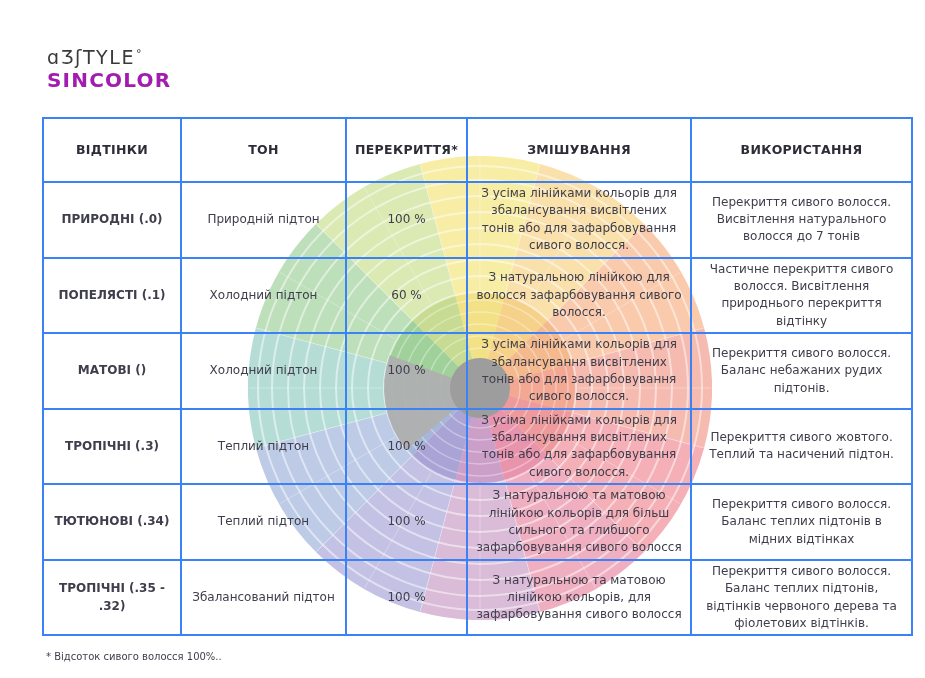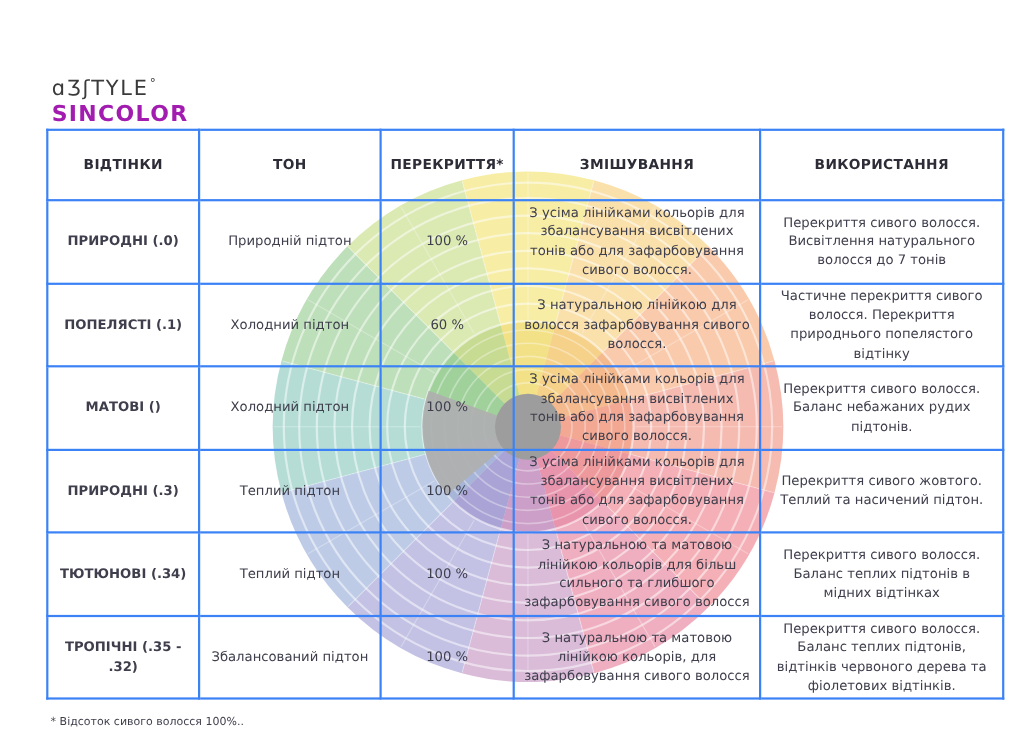--- a/index.html
+++ b/index.html
@@ -1,21 +1,21 @@
 <!DOCTYPE html>
 <html><head>
 <meta charset="utf-8">
 <style>
   html,body{margin:0;padding:0}
   body{
     width:925px;height:678px;position:relative;overflow:hidden;
     background:#ffffff;
     font-family:"DejaVu Sans","Liberation Sans",sans-serif;
   }
-  .logo{position:absolute;left:47px;top:70px;z-index:3}
+  .logo{position:absolute;left:47px;top:48px;z-index:3}
   .logo-top{font-size:19px;color:#3a3a3a;letter-spacing:1.6px;line-height:1.05}
   .logo-mark{font-size:11px;vertical-align:super;margin-left:1px}
   .logo-name{font-size:20px;font-weight:bold;color:#a21caf;letter-spacing:1.2px;margin-top:0px}
 
   .wheel-wrap{position:absolute;left:245px;top:153px;width:470px;height:470px;z-index:0;opacity:.68}
 
   table.grid{
     position:absolute;left:42px;top:117px;z-index:1;
     border-collapse:collapse;table-layout:fixed;
   }
@@ -139,31 +139,31 @@
       <td class="cell-tone">Природній підтон</td>
       <td class="cell-coverage">100 %</td>
       <td class="cell-mixing">З усіма лінійками кольорів для збалансування висвітлених тонів або для зафарбовування сивого волосся.</td>
       <td class="cell-usage">Перекриття сивого волосся. Висвітлення натурального волосся до 7 тонів</td>
     </tr>
     <tr>
       <td class="cell-shade">ПОПЕЛЯСТІ (.1)</td>
       <td class="cell-tone">Холодний підтон</td>
       <td class="cell-coverage">60 %</td>
       <td class="cell-mixing">З натуральною лінійкою для волосся зафарбовування сивого волосся.</td>
-      <td class="cell-usage">Частичне перекриття сивого волосся. Перекриття природнього попелястого відтінку</td>
+      <td class="cell-usage">Частичне перекриття сивого волосся. Висвітлення природнього перекриття відтінку</td>
     </tr>
     <tr>
       <td class="cell-shade">МАТОВІ ()</td>
       <td class="cell-tone">Холодний підтон</td>
       <td class="cell-coverage">100 %</td>
       <td class="cell-mixing">З усіма лінійками кольорів для збалансування висвітлених тонів або для зафарбовування сивого волосся.</td>
       <td class="cell-usage">Перекриття сивого волосся. Баланс небажаних рудих підтонів.</td>
     </tr>
     <tr>
-      <td class="cell-shade">ПРИРОДНІ (.3)</td>
+      <td class="cell-shade">ТРОПІЧНІ (.3)</td>
       <td class="cell-tone">Теплий підтон</td>
       <td class="cell-coverage">100 %</td>
       <td class="cell-mixing">З усіма лінійками кольорів для збалансування висвітлених тонів або для зафарбовування сивого волосся.</td>
       <td class="cell-usage">Перекриття сивого жовтого. Теплий та насичений підтон.</td>
     </tr>
     <tr>
       <td class="cell-shade">ТЮТЮНОВІ (.34)</td>
       <td class="cell-tone">Теплий підтон</td>
       <td class="cell-coverage">100 %</td>
       <td class="cell-mixing">З натуральною та матовою лінійкою кольорів для більш сильного та глибшого зафарбовування сивого волосся</td>

